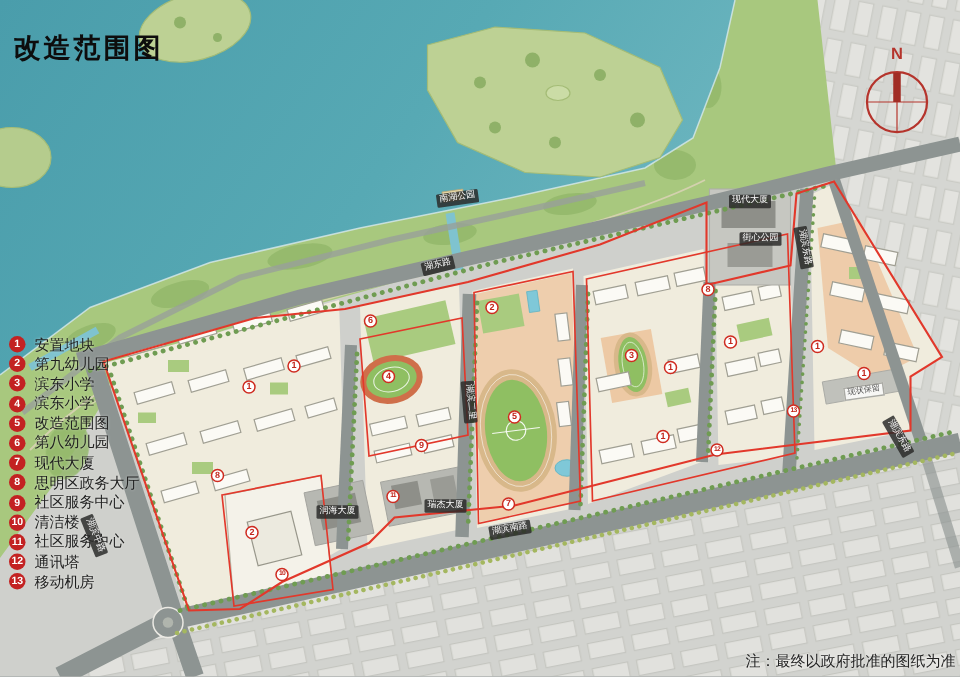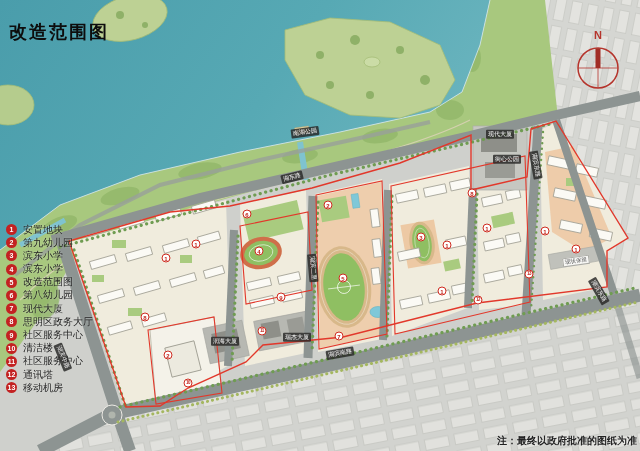--- a/index.html
+++ b/index.html
@@ -8,21 +8,21 @@
   .stage svg.base{position:absolute;left:0;top:0;}
   .page-title{position:absolute;left:9px;top:20px;font-size:18px;font-weight:800;
               color:#0d0d0d;letter-spacing:2px;margin:0;}
   .legend{position:absolute;left:6px;top:224px;}
   .legend-row{display:flex;align-items:center;height:11px;margin-bottom:2.2px;}
   .lnum{width:11px;height:11px;border-radius:50%;background:#c32222;color:#fff;
         font-size:7px;font-weight:700;display:flex;align-items:center;justify-content:center;
         flex:0 0 11px;line-height:1;}
   .llabel{margin-left:6px;font-size:10px;color:#1f1f1f;white-space:nowrap;
           text-shadow:0 0 2px rgba(255,255,255,.45);font-family:Liberation Serif, serif;}
-  .note{position:absolute;right:3px;bottom:3px;font-size:10px;font-weight:700;color:#222;
+  .note{position:absolute;right:3px;bottom:3px;font-size:10px;font-weight:400;color:#222;
         text-shadow:0 0 2px rgba(255,255,255,.8);}
   .compass{position:absolute;left:576px;top:26px;width:44px;height:66px;}
   .overlay{position:absolute;left:0;top:0;width:640px;height:451px;pointer-events:none;}
   .mmarker{position:absolute;width:9px;height:9px;box-sizing:border-box;border-radius:50%;
            background:#fff;border:1px solid #cf2b20;color:#c2251b;font-size:6px;font-weight:700;
            display:flex;align-items:center;justify-content:center;line-height:1;
            transform:translate(-50%,-50%);}
   .mmarker.small{font-size:4.5px;letter-spacing:-0.5px;}
   .mlabel{position:absolute;white-space:nowrap;line-height:1.25;}
   .mlabel.road,.mlabel.tag{background:rgba(42,42,40,.84);color:#fff;font-size:6px;

